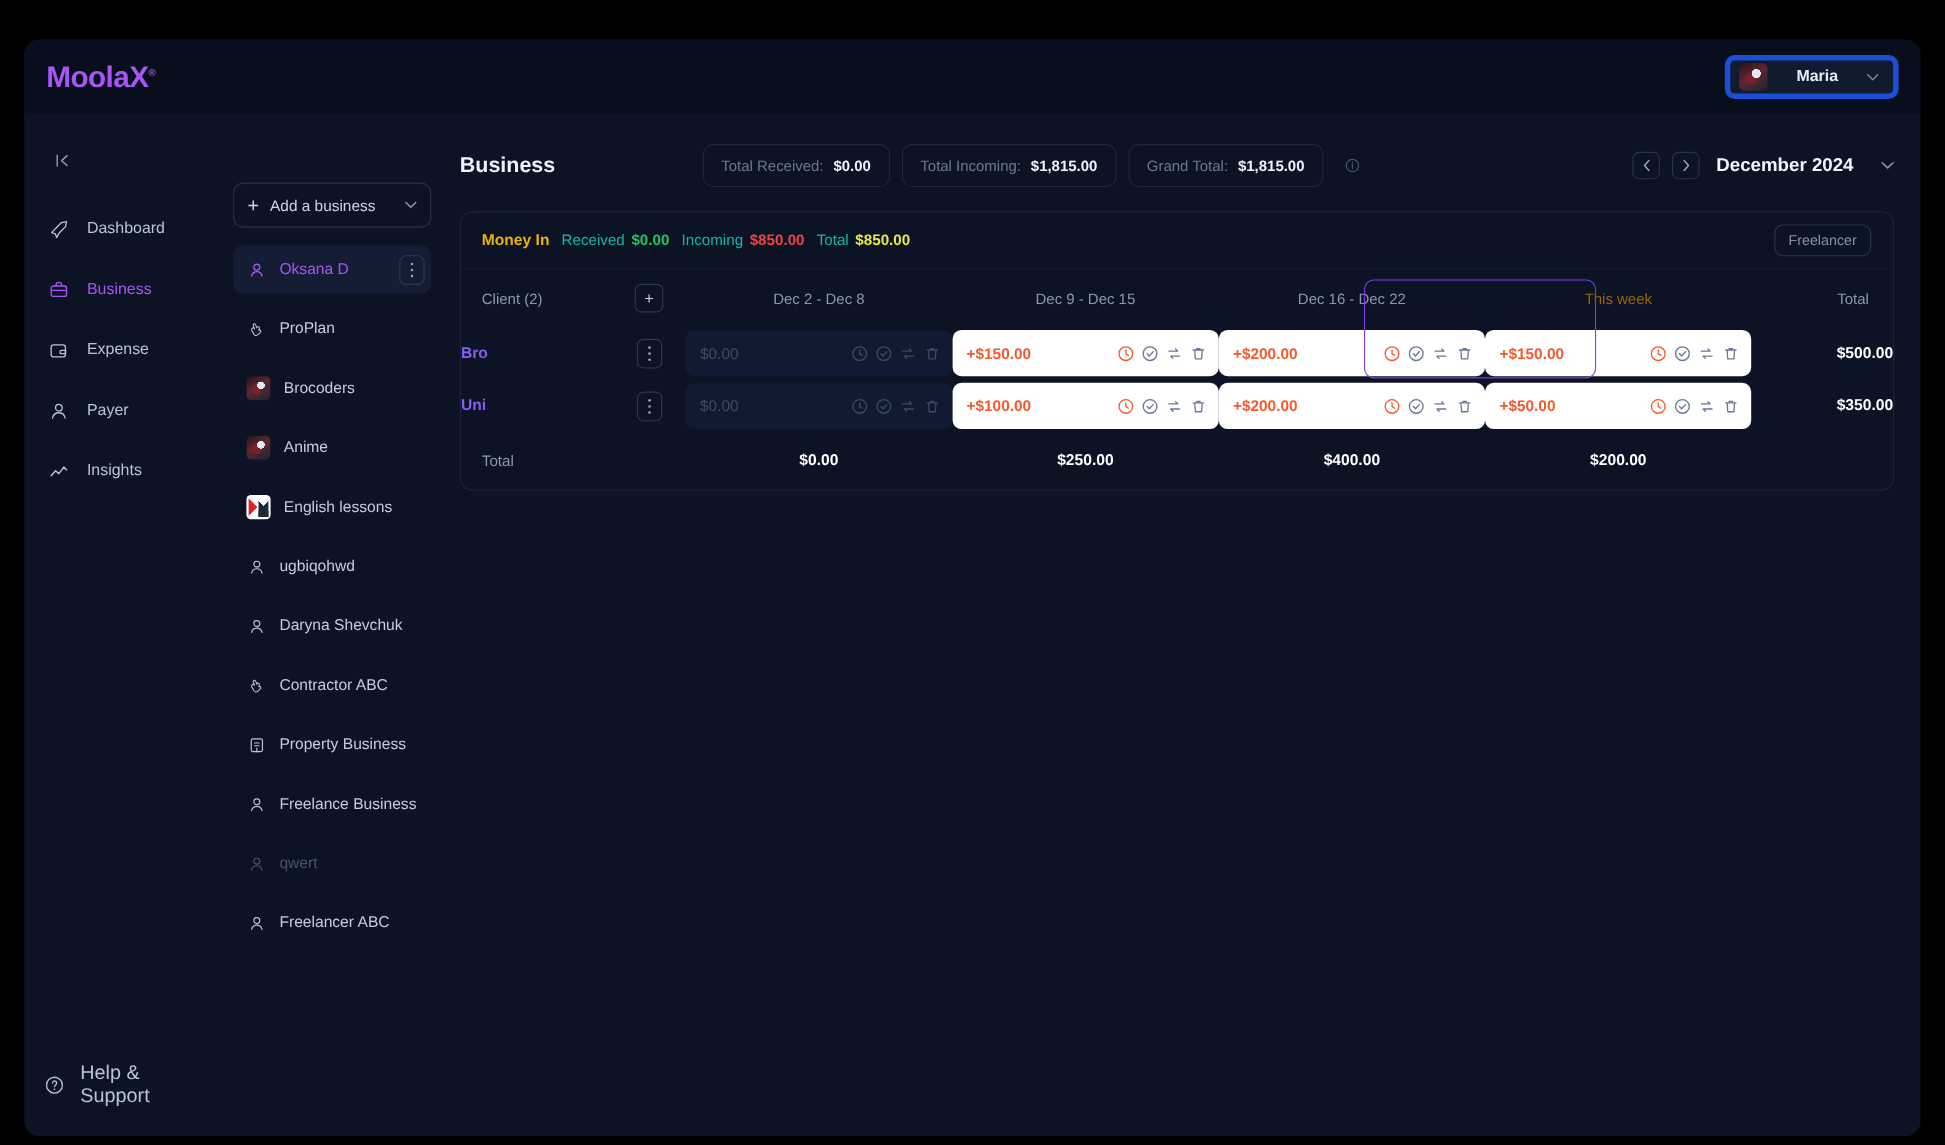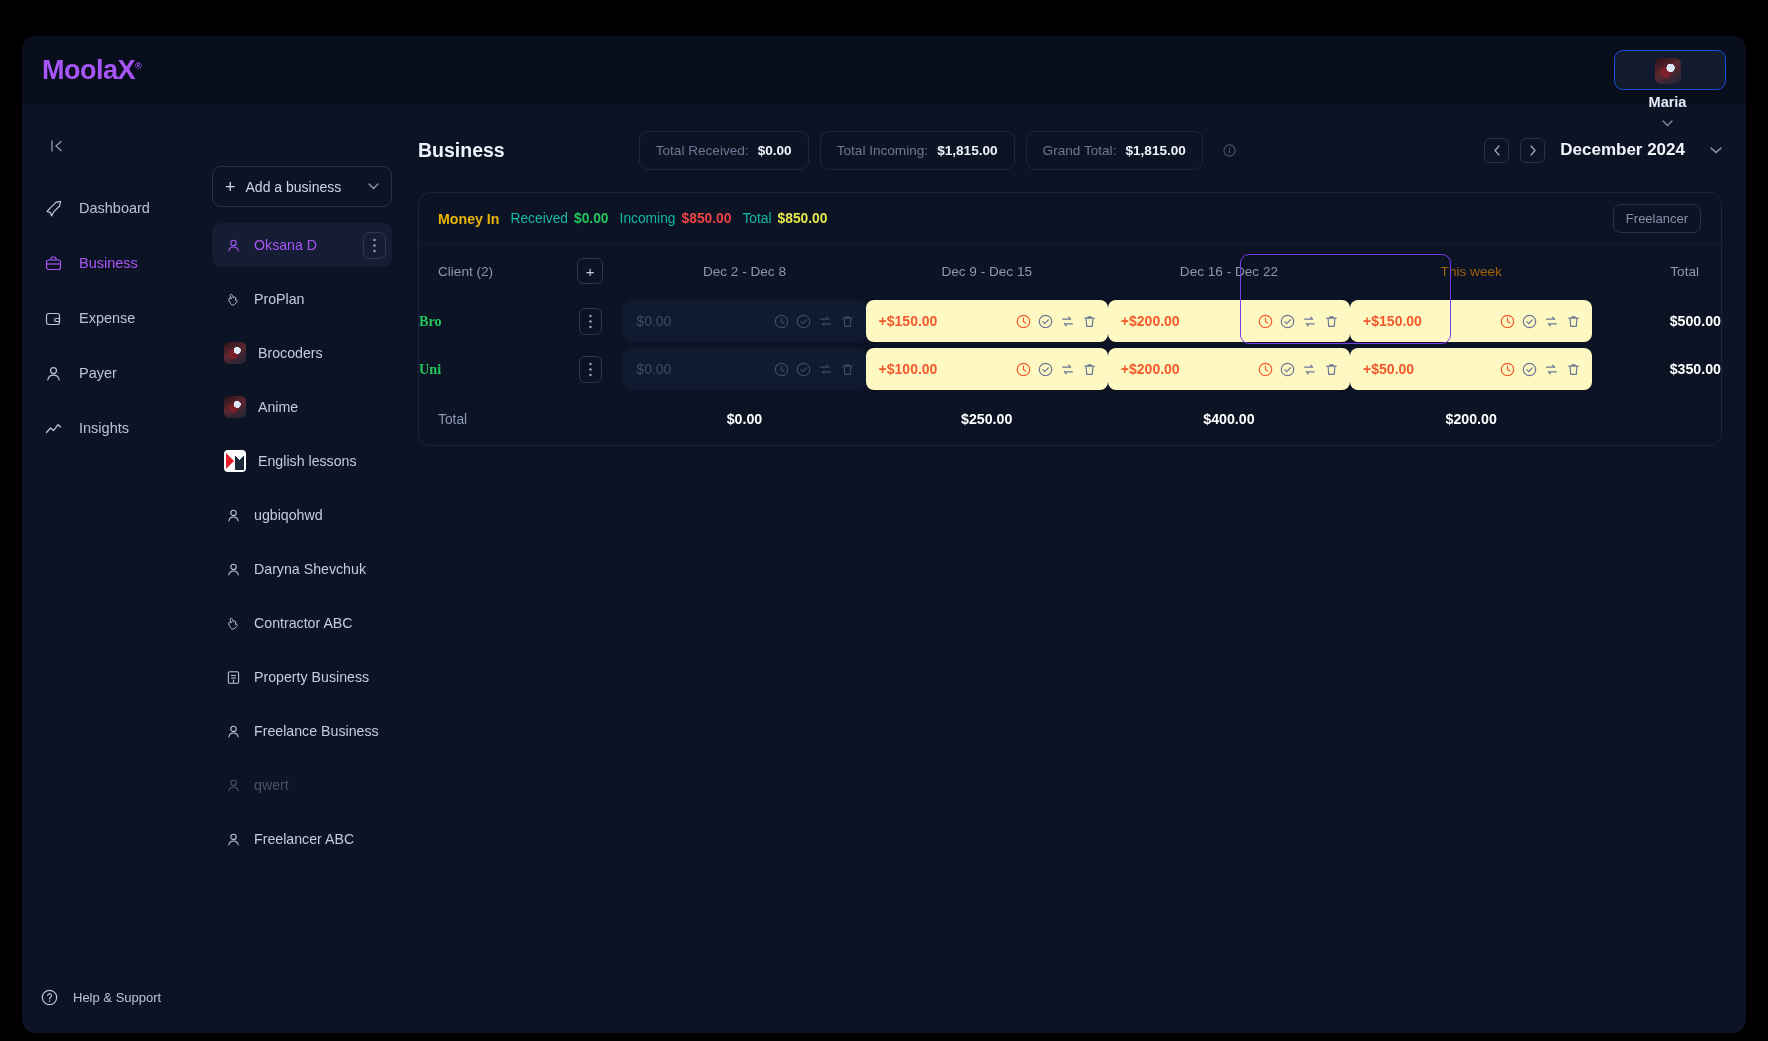--- a/index.html
+++ b/index.html
@@ -39,28 +39,27 @@
     padding-left: 2px;
   }
   .logo .tm {
     font-size: 9px;
     vertical-align: super;
     color: #a855f7;
   }
   .user-chip {
     display: flex;
     align-items: center;
-    gap: 10px;
+    gap: 26px;
     background: #121a2e;
-    border: 1px solid #1d4ed8;
+    border: 5px solid #1d4ed8;
     border-radius: 9px;
     padding: 7px 13px 7px 8px;
     height: 40px;
     min-width: 112px;
-    flex-direction: column;
   }
   .avatar {
     width: 26px; height: 26px;
     border-radius: 6px;
     background:
       radial-gradient(circle at 60% 38%, #dfe8f5 0 18%, transparent 19%),
       radial-gradient(circle at 42% 55%, #7b1f2a 0 26%, transparent 27%),
       linear-gradient(150deg, #2a1118 0%, #5c2730 45%, #1a2436 100%);
     flex: 0 0 26px;
   }
@@ -92,21 +91,21 @@
     margin-bottom: 15px;
     color: #b9c4d8;
     font-size: 14.5px;
   }
   .nav-item.active { color: #a855f7; }
   .nav-item .ico { width: 19px; height: 19px; flex: 0 0 19px; display:flex; }
   .rail-bottom {
     margin-top: auto;
     padding: 0 0 26px 18px;
     display: flex; align-items: center; gap: 14px;
-    color: #b9c4d8; font-size: 13px;
+    color: #b9c4d8; font-size: 18px;
   }
 
   
   .blist {
     width: 216px;
     flex: 0 0 216px;
     padding: 62px 0 0 0;
     position: relative;
     overflow: hidden;
   }
@@ -245,28 +244,28 @@
   .grid th.h-week { text-align: center; }
   .grid th.h-week.cur { color: #a16207; }
   .grid th.h-total { text-align: right; padding-right: 22px; }
   .plus-box {
     width: 26px; height: 26px;
     border: 1px solid #2c3754; border-radius: 6px;
     display: inline-flex; align-items: center; justify-content: center;
     color: #c6d0e2; font-size: 15px; line-height: 1;
   }
   .grid td { padding: 0; height: 48px; vertical-align: middle; }
-  .cell-name { padding-left: 19px; font-size: 14.2px; color: #22c55e; font-weight: 700; font-family: Liberation Serif, serif; }
+  .cell-name { padding-left: 19px; font-size: 14.2px; color: #8b5cf6; font-weight: 700; }
   .cell-kebab { text-align: center; }
   .cell-week { padding: 0 5px; }
   .cell-total { text-align: right; padding-right: 22px; font-size: 14.2px; color: #ffffff; font-weight: 700; }
 
   .money-box {
     height: 42px;
-    background: #fef9c3;
+    background: #ffffff;
     border-radius: 8px;
     display: flex; align-items: center;
     padding: 0 11px 0 13px;
   }
   .money-box.empty { background: #101a30; }
   .amount { font-size: 14px; font-weight: 700; }
   .amount.zero { color: #3f4b66; font-weight: 400; }
   .amount.pos { color: #f4582c; }
   .acts { margin-left: auto; display: flex; align-items: center; gap: 7px; }
   .acts .ai { width: 15px; height: 15px; display: flex; color: #3c4a66; }

